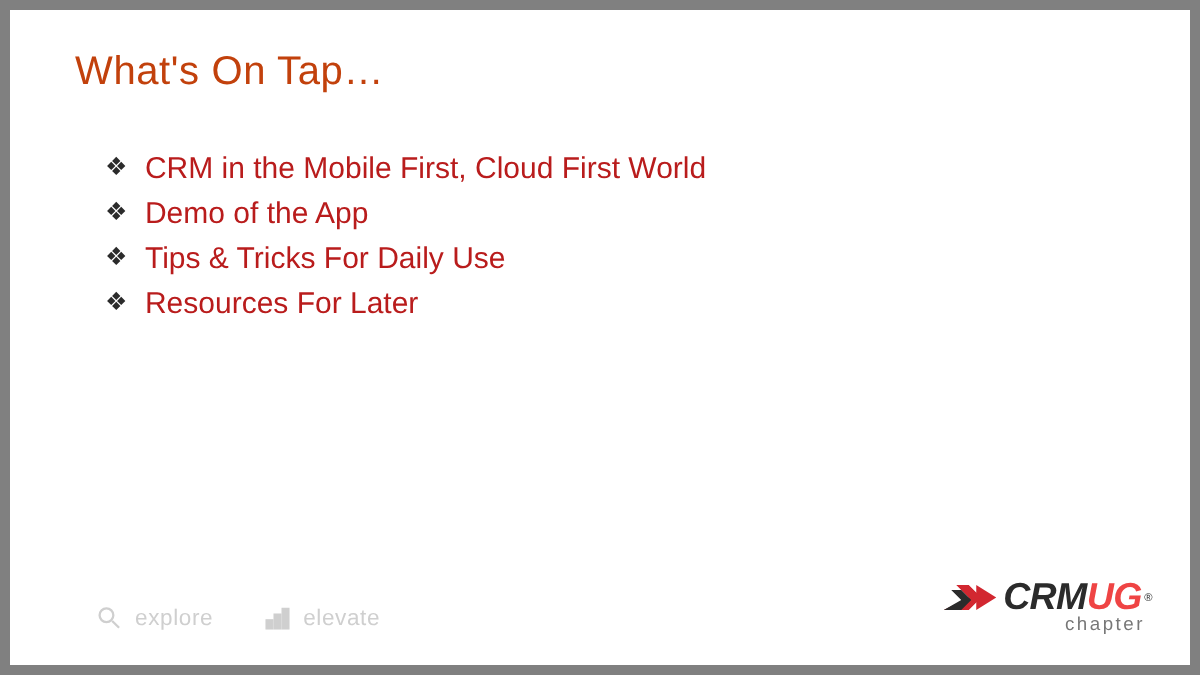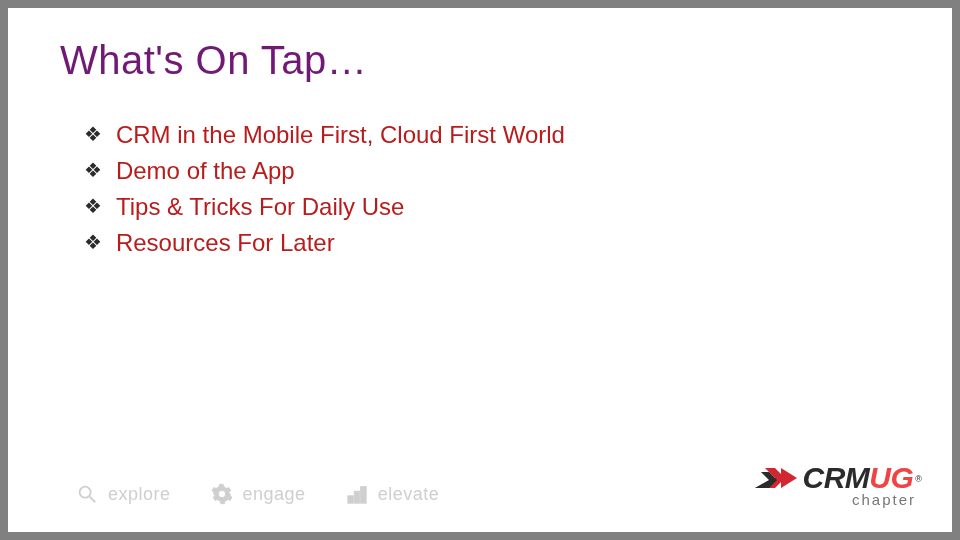--- a/index.html
+++ b/index.html
@@ -12,23 +12,23 @@
       border: 8px solid #808080;
     }
     .inner {
       position: absolute;
       inset: 0;
     }
     .title {
       position: absolute;
       left: 52px;
       top: 30px;
-      font-size: 40px;
+      font-size: 32px;
       font-weight: 200;
-      color: #701a75;
+      color: #c2410c;
       letter-spacing: 0.5px;
     }
     .bullets {
       position: absolute;
       left: 76px;
       top: 112px;
       right: 40px;
     }
     .bullet-row {
       display: flex;
@@ -158,28 +158,20 @@
         <div class="footer-item">
           <span class="footer-icon">
             <svg width="22" height="22" viewBox="0 0 24 24" fill="none">
               <circle cx="10" cy="10" r="6" stroke="#cfcfcf" stroke-width="2" fill="none"></circle>
               <line x1="15" y1="15" x2="21" y2="21" stroke="#cfcfcf" stroke-width="2"></line>
             </svg>
           </span>
           <span class="footer-label">explore</span>
         </div>
 
-        <div class="footer-item">
-          <span class="footer-icon">
-            <svg width="22" height="22" viewBox="0 0 24 24">
-              <path fill="#cfcfcf" d="M12 8a4 4 0 100 8 4 4 0 000-8zm9 4c0 .7-.1 1.3-.2 1.9l2.1 1.6-2 3.5-2.5-1a8 8 0 01-3.3 1.9l-.4 2.6h-4l-.4-2.6a8 8 0 01-3.3-1.9l-2.5 1-2-3.5 2.1-1.6A8.5 8.5 0 013 12c0-.7.1-1.3.2-1.9L1.1 8.5l2-3.5 2.5 1a8 8 0 013.3-1.9L9.3 1.5h4l.4 2.6a8 8 0 013.3 1.9l2.5-1 2 3.5-2.1 1.6c.1.6.2 1.2.2 1.9z"></path>
-            </svg>
-          </span>
-          <span class="footer-label">engage</span>
-        </div>
 
         <div class="footer-item">
           <span class="footer-icon">
             <svg width="22" height="22" viewBox="0 0 24 24">
               <rect x="2" y="14" width="6" height="8" fill="#cfcfcf"></rect>
               <rect x="9" y="9" width="6" height="13" fill="#cfcfcf"></rect>
               <rect x="16" y="4" width="6" height="18" fill="#cfcfcf"></rect>
             </svg>
           </span>
           <span class="footer-label">elevate</span>

